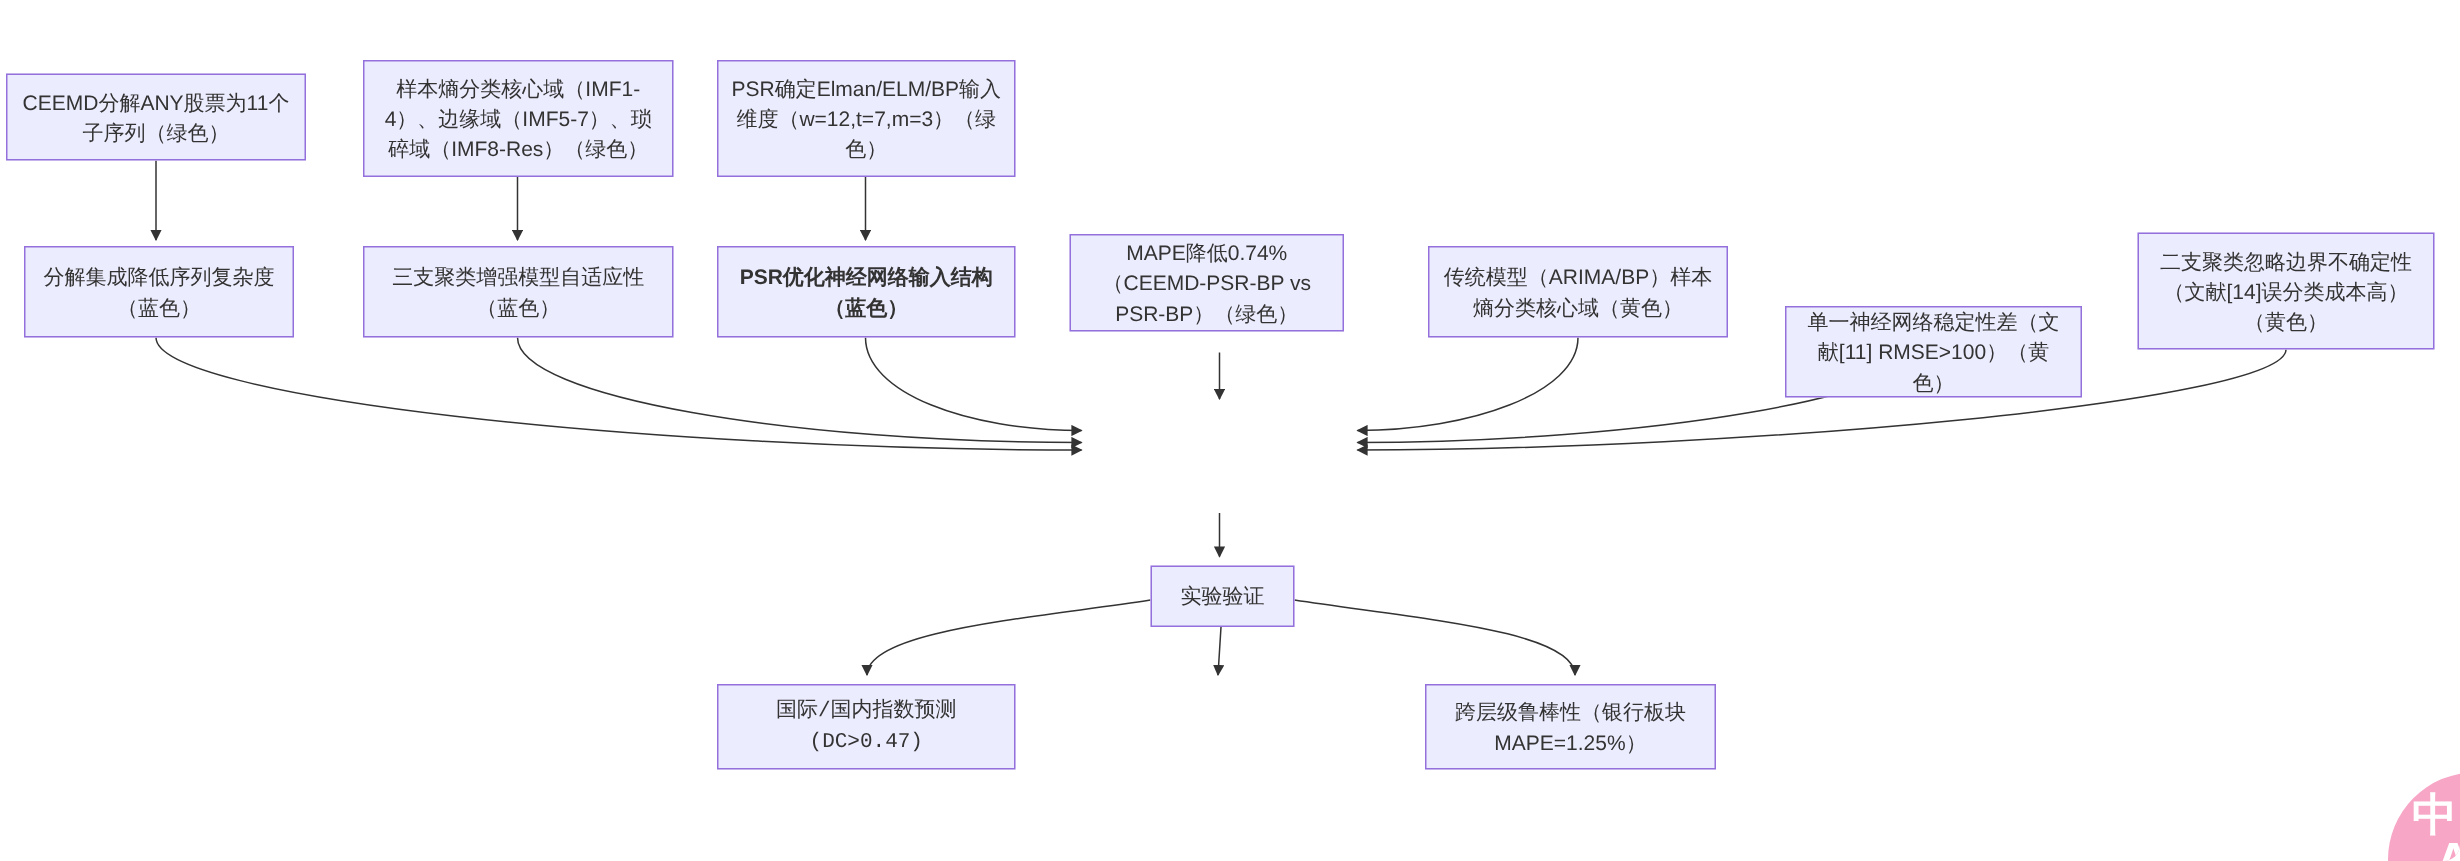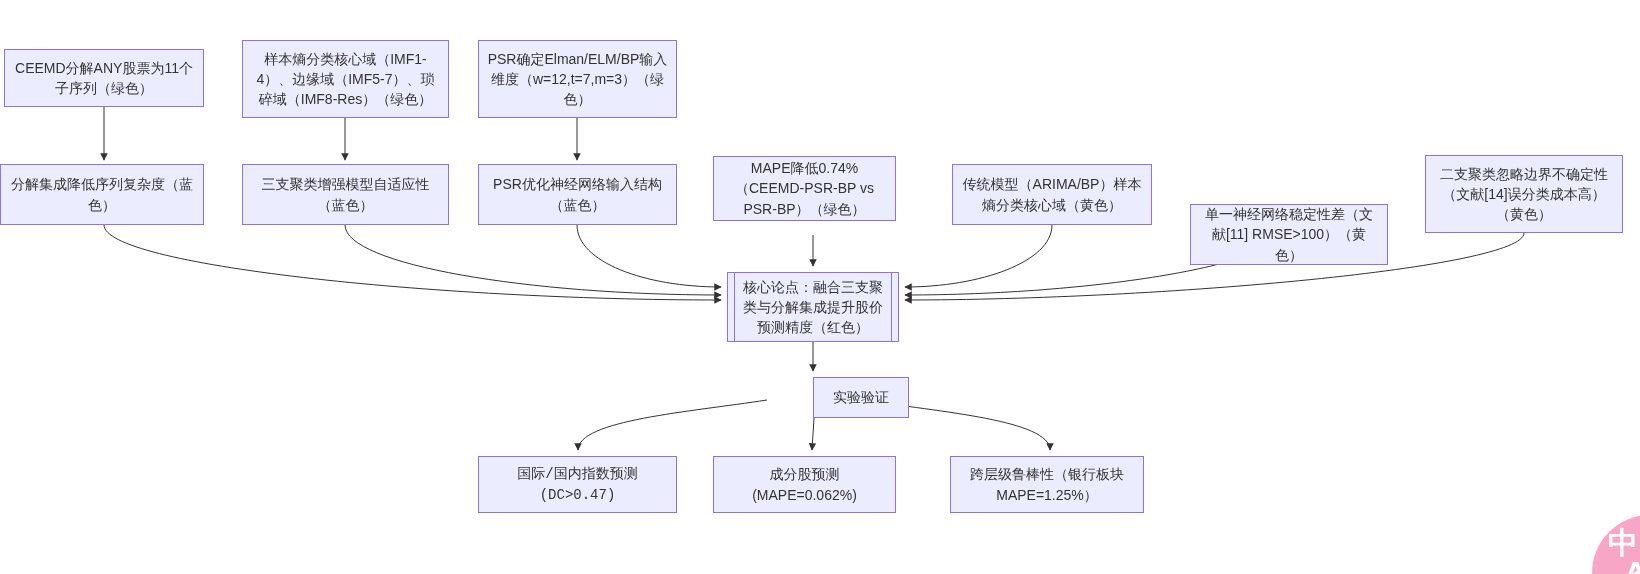--- a/index.html
+++ b/index.html
@@ -23,29 +23,29 @@
     content:"";position:absolute;top:0;bottom:0;width:0;
     border-left:1px solid #9370DB;
   }
   .subroutine::before{left:6px;}
   .subroutine::after{right:6px;}
 
   
   .n-a1{left:4px;   top:49px;  width:200px;height:58px;}
   .n-a2{left:242px; top:40px;  width:207px;height:78px;}
   .n-a3{left:478px; top:40px;  width:199px;height:78px;}
-  .n-b1{left:0;   top:164px; width:204px;height:61px;}
+  .n-b1{left:16px;   top:164px; width:180px;height:61px;}
   .n-b2{left:242px; top:164px; width:207px;height:61px;}
-  .n-b3{left:478px; top:164px; width:199px;height:61px;}
+  .n-b3{left:478px; top:164px; width:199px;height:61px;font-weight:bold;}
   .n-b4{left:713px; top:156px; width:183px;height:65px;}
   .n-b5{left:952px; top:164px; width:200px;height:61px;}
   .n-b6{left:1190px;top:164px; width:198px;height:61px;margin-top:40px;}
   .n-b7{left:1425px;top:155px; width:198px;height:78px;}
   .n-c {left:727px; top:272px; width:172px;height:70px;}
-  .n-d {left:767px; top:377px; width:96px; height:41px;margin-left:46px;}
+  .n-d {left:767px; top:377px; width:96px; height:41px;}
   .n-e1{left:478px; top:456px; width:199px;height:57px;font-family:Liberation Mono, monospace;}
   .n-e2{left:713px; top:456px; width:183px;height:57px;}
   .n-e3{left:950px; top:456px; width:194px;height:57px;}
 
   
   .translate-badge{
     position:absolute;left:1592px;top:515px;width:116px;height:116px;
     border-radius:50%;background:#f7a6c6;color:#ffffff;cursor:pointer;
   }
   .badge-zh{position:absolute;left:16px;top:8px;font-size:30px;font-weight:bold;}
@@ -85,26 +85,24 @@
   <div class="node n-a3">PSR确定Elman/ELM/BP输入维度（w=12,t=7,m=3）（绿色）</div>
 
   <div class="node n-b1">分解集成降低序列复杂度（蓝色）</div>
   <div class="node n-b2">三支聚类增强模型自适应性（蓝色）</div>
   <div class="node n-b3">PSR优化神经网络输入结构（蓝色）</div>
   <div class="node n-b4">MAPE降低0.74%（CEEMD-PSR-BP vs PSR-BP）（绿色）</div>
   <div class="node n-b5">传统模型（ARIMA/BP）样本熵分类核心域（黄色）</div>
   <div class="node n-b6">单一神经网络稳定性差（文献[11] RMSE&gt;100）（黄色）</div>
   <div class="node n-b7">二支聚类忽略边界不确定性（文献[14]误分类成本高）（黄色）</div>
 
-  <div class="node n-c subroutine">核心论点：融合三支聚类与分解集成提升股价预测精度（红色）</div>
 
   <div class="node n-d">实验验证</div>
 
   <div class="node n-e1">国际/国内指数预测 (DC&gt;0.47)</div>
-  <div class="node n-e2">成分股预测 (MAPE=0.062%)</div>
   <div class="node n-e3">跨层级鲁棒性（银行板块MAPE=1.25%）</div>
 
   <div class="translate-badge">
     <span class="badge-zh">中</span>
     <span class="badge-en">A</span>
   </div>
 
 </div>
 
 </body></html>

